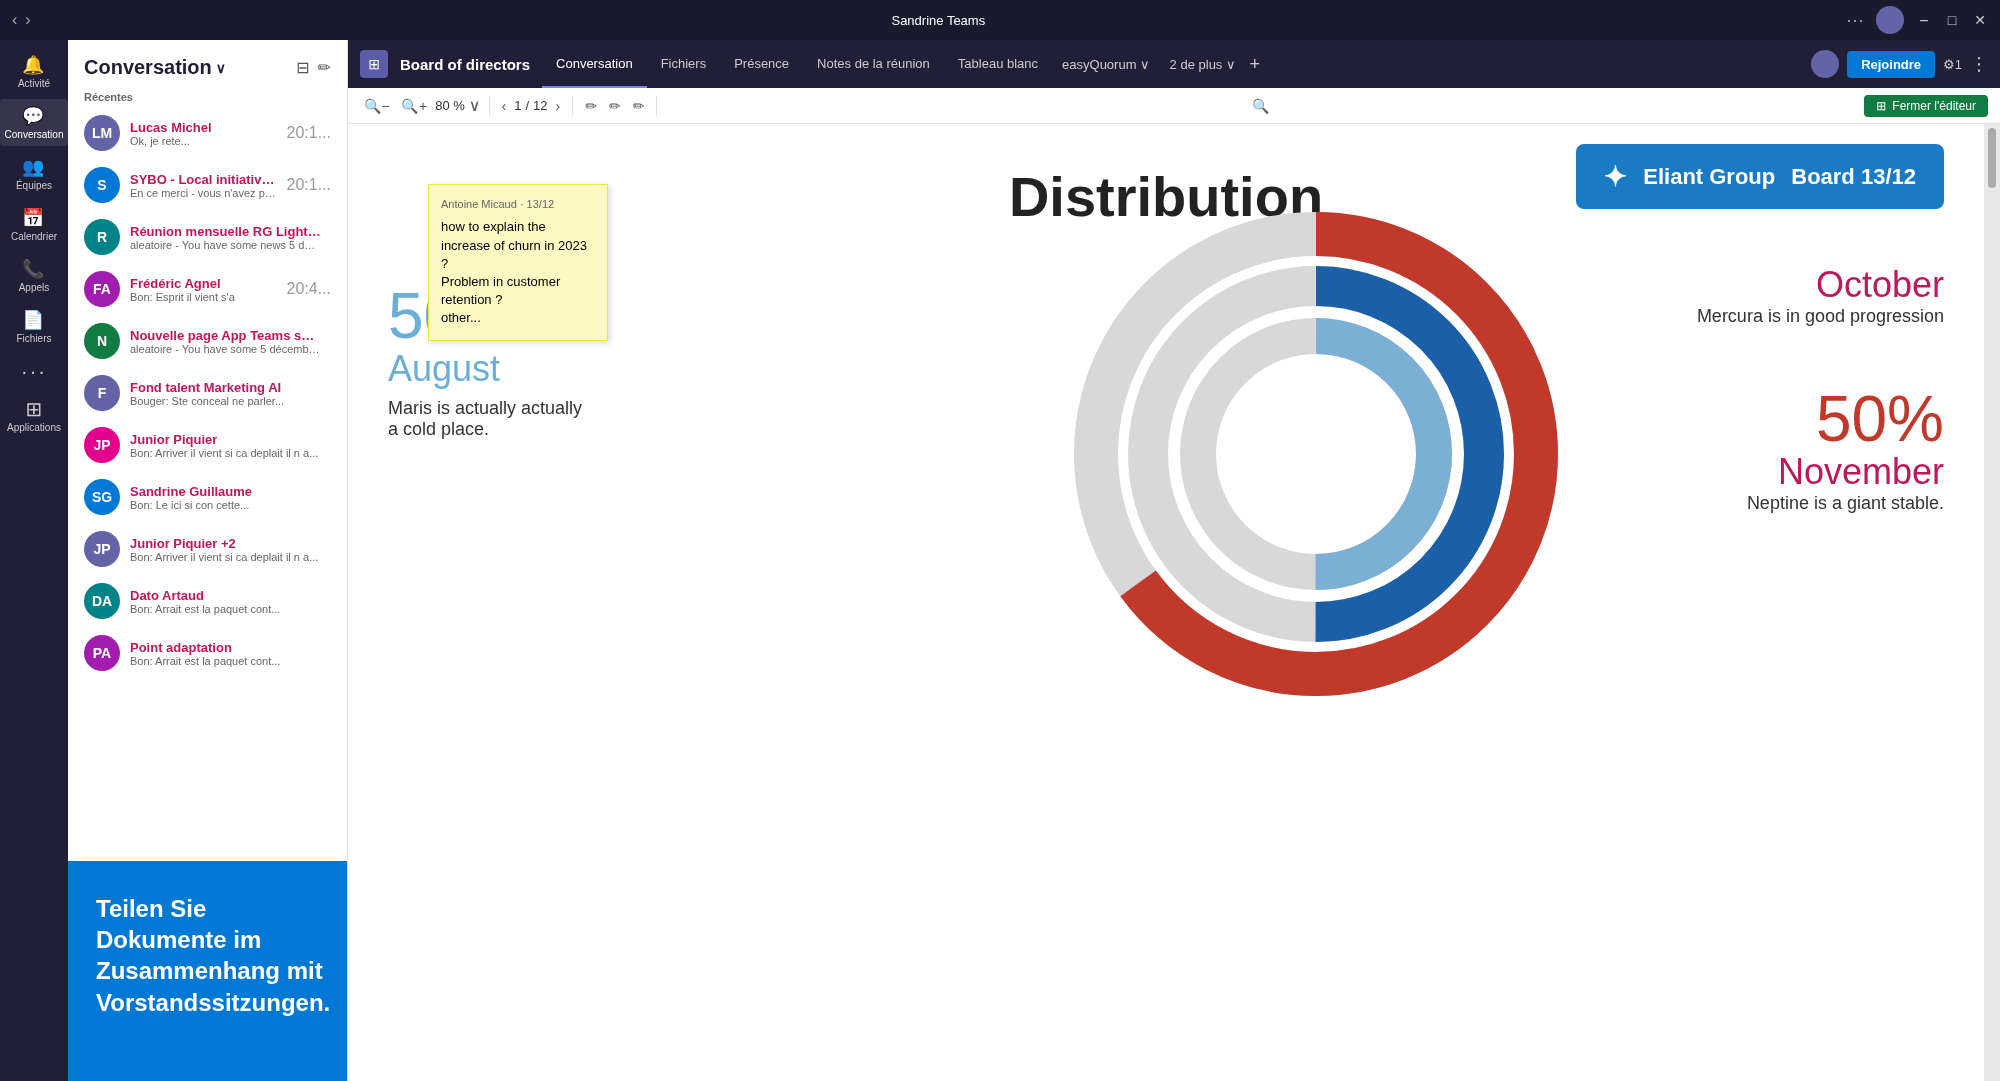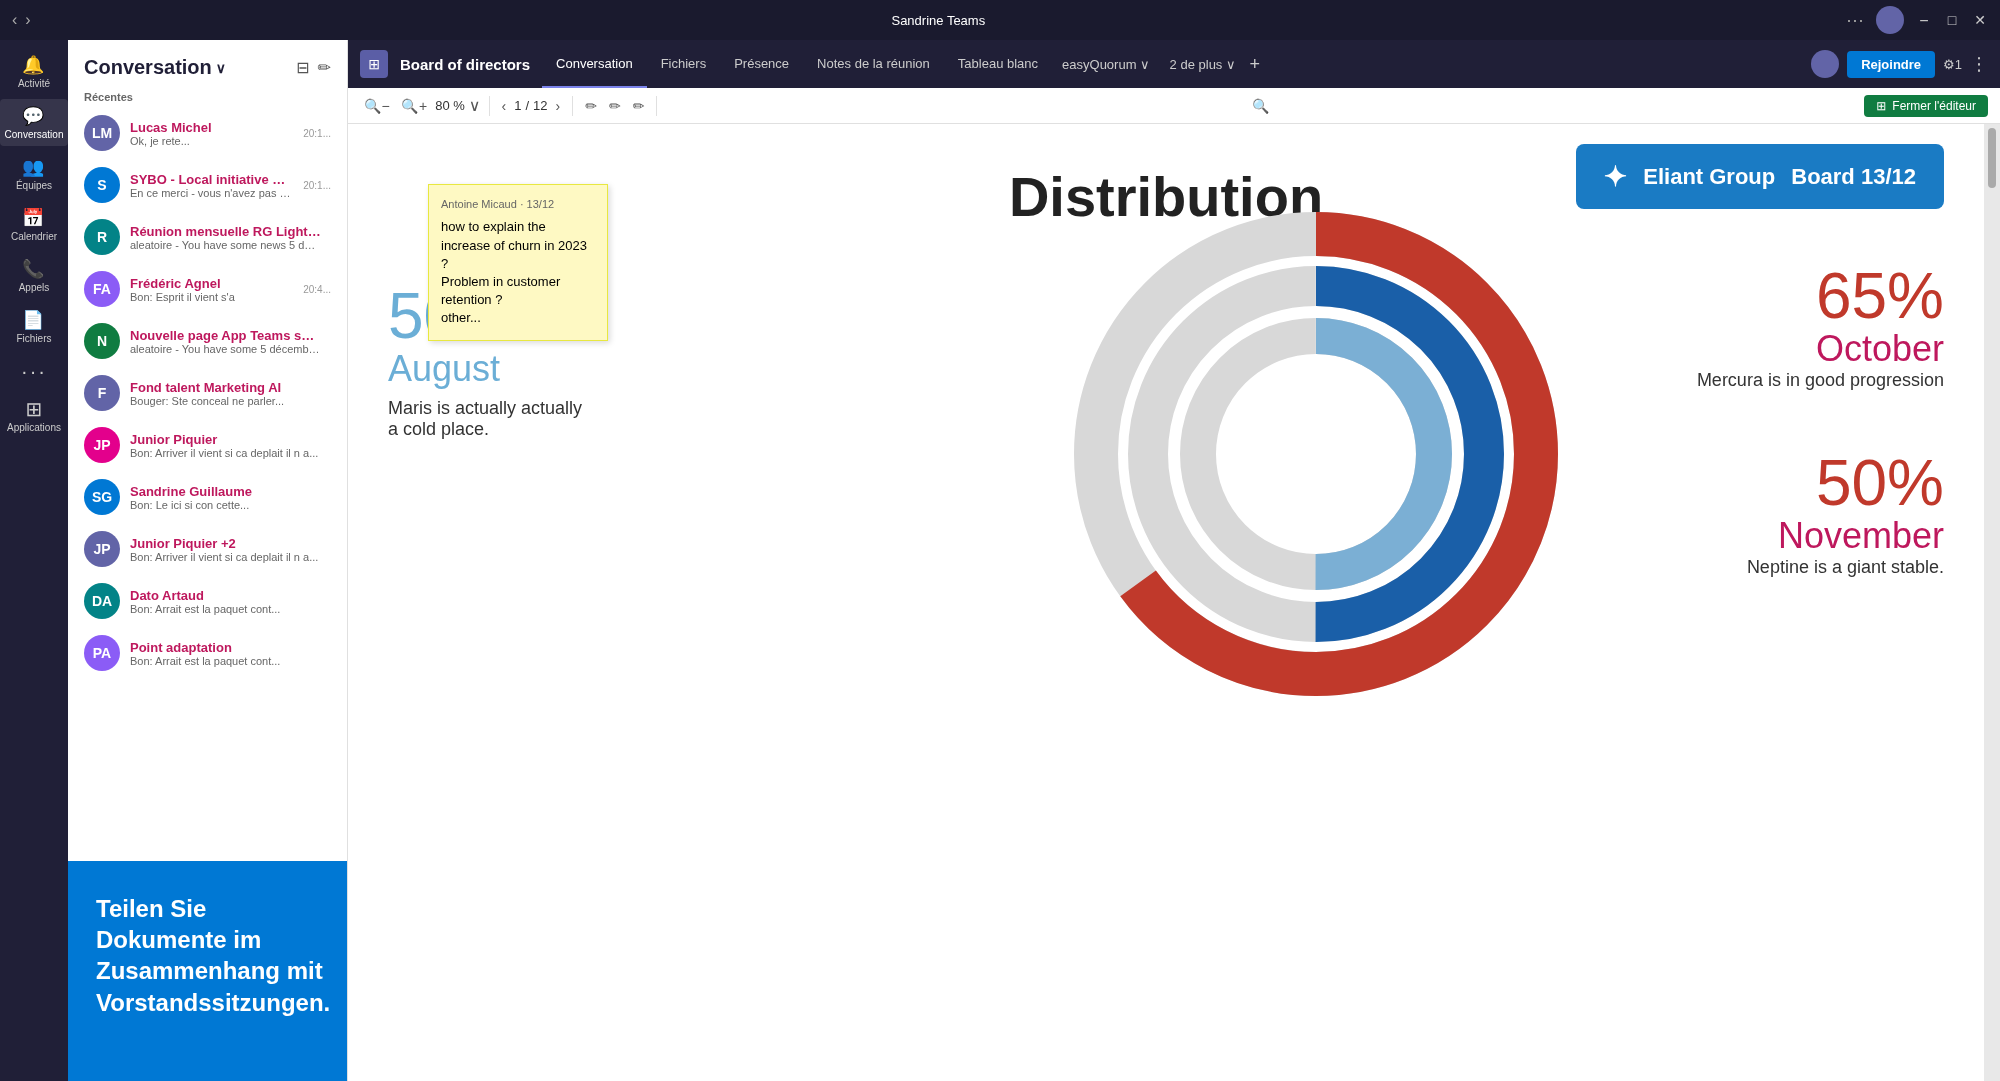--- a/index.html
+++ b/index.html
@@ -91,21 +91,21 @@
       display: flex;
       align-items: center;
       padding: 8px 16px;
       cursor: pointer;
       gap: 10px;
     }
     .chat-avatar { width: 36px; height: 36px; border-radius: 50%; flex-shrink: 0; display: flex; align-items: center; justify-content: center; font-size: 14px; font-weight: 600; color: #fff; }
     .chat-info { flex: 1; min-width: 0; }
     .chat-name { font-size: 13px; font-weight: 600; color: #be185d; white-space: nowrap; overflow: hidden; text-overflow: ellipsis; }
     .chat-preview { font-size: 11px; color: #666; white-space: nowrap; overflow: hidden; text-overflow: ellipsis; }
-    .chat-time { font-size: 10px; color: #999; white-space: nowrap; }
+    .chat-time { font-size: 16px; color: #999; white-space: nowrap; }
 
     
     .promo-banner {
       background: #0078d4;
       color: #fff;
       padding: 32px 28px;
       font-size: 24px;
       font-weight: 700;
       line-height: 1.3;
       min-height: 220px;
@@ -311,21 +311,21 @@
       height: 60px;
       background: #aaa;
       border-radius: 4px;
       margin: 4px auto;
     }
 
     
     .bg-purple { background: #6264a7; }
     .bg-blue { background: #0078d4; }
     .bg-teal { background: #038387; }
-    .bg-orange { background: #8b5cf6; }
+    .bg-orange { background: #a21caf; }
     .bg-green { background: #107c41; }
     .bg-pink { background: #e3008c; }
   </style>
 </head>
 <body>
 
 <div class="titlebar">
   <div class="titlebar-left">
     <button class="nav-arrow">‹</button>
     <button class="nav-arrow">›</button>
@@ -600,21 +600,20 @@
             <circle cx="250" cy="250" r="118" fill="none" stroke="#d8d8d8" stroke-width="36" stroke-dasharray="741 742" stroke-dashoffset="0" transform="rotate(-90 250 250)"></circle>
 
             <circle cx="250" cy="250" r="118" fill="none" stroke="#7bafd4" stroke-width="36" stroke-dasharray="371 742" stroke-dashoffset="0" transform="rotate(-90 250 250)"></circle>
 
             <circle cx="250" cy="250" r="82" fill="white"></circle>
           </svg>
         </div>
 
         <div class="right-stats">
           <div class="stat-block">
-            <div class="stat-percent-red">65%</div>
             <div class="stat-month-red">October</div>
             <div class="stat-desc-right">Mercura is in good progression</div>
           </div>
           <div class="stat-block">
             <div class="stat-percent-red">50%</div>
             <div class="stat-month-red">November</div>
             <div class="stat-desc-right">Neptine is a giant stable.</div>
           </div>
         </div>
 

